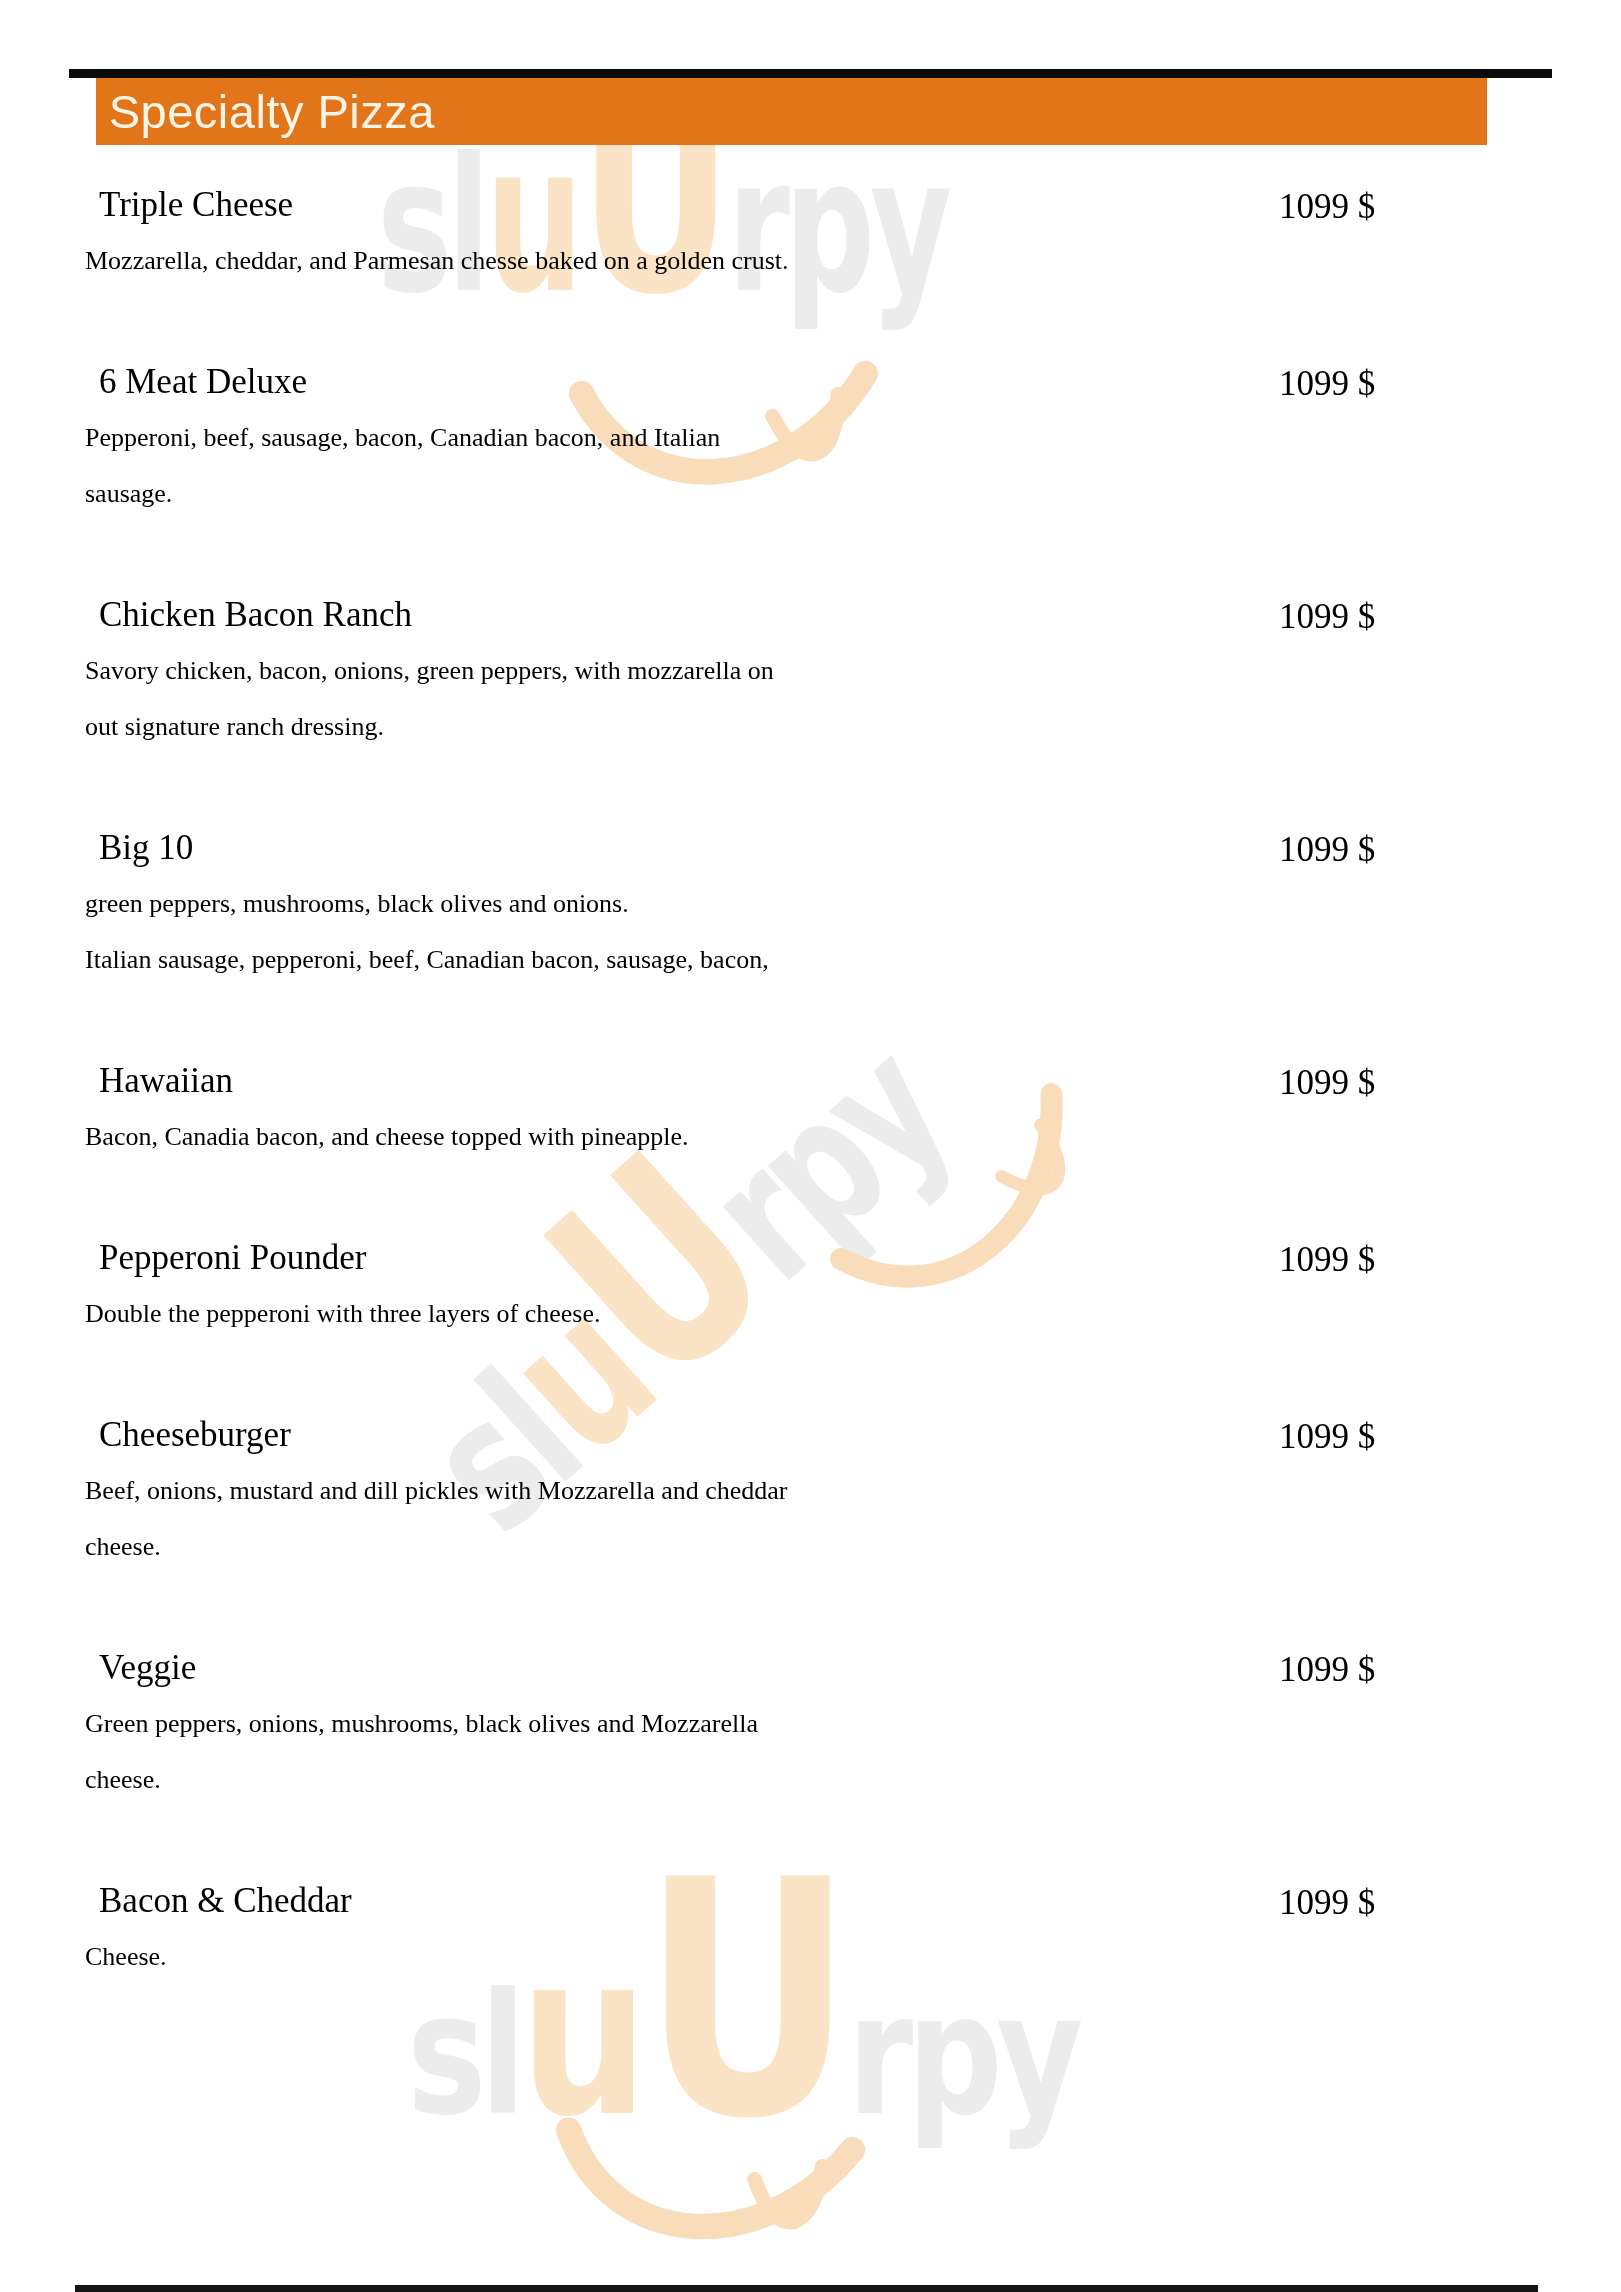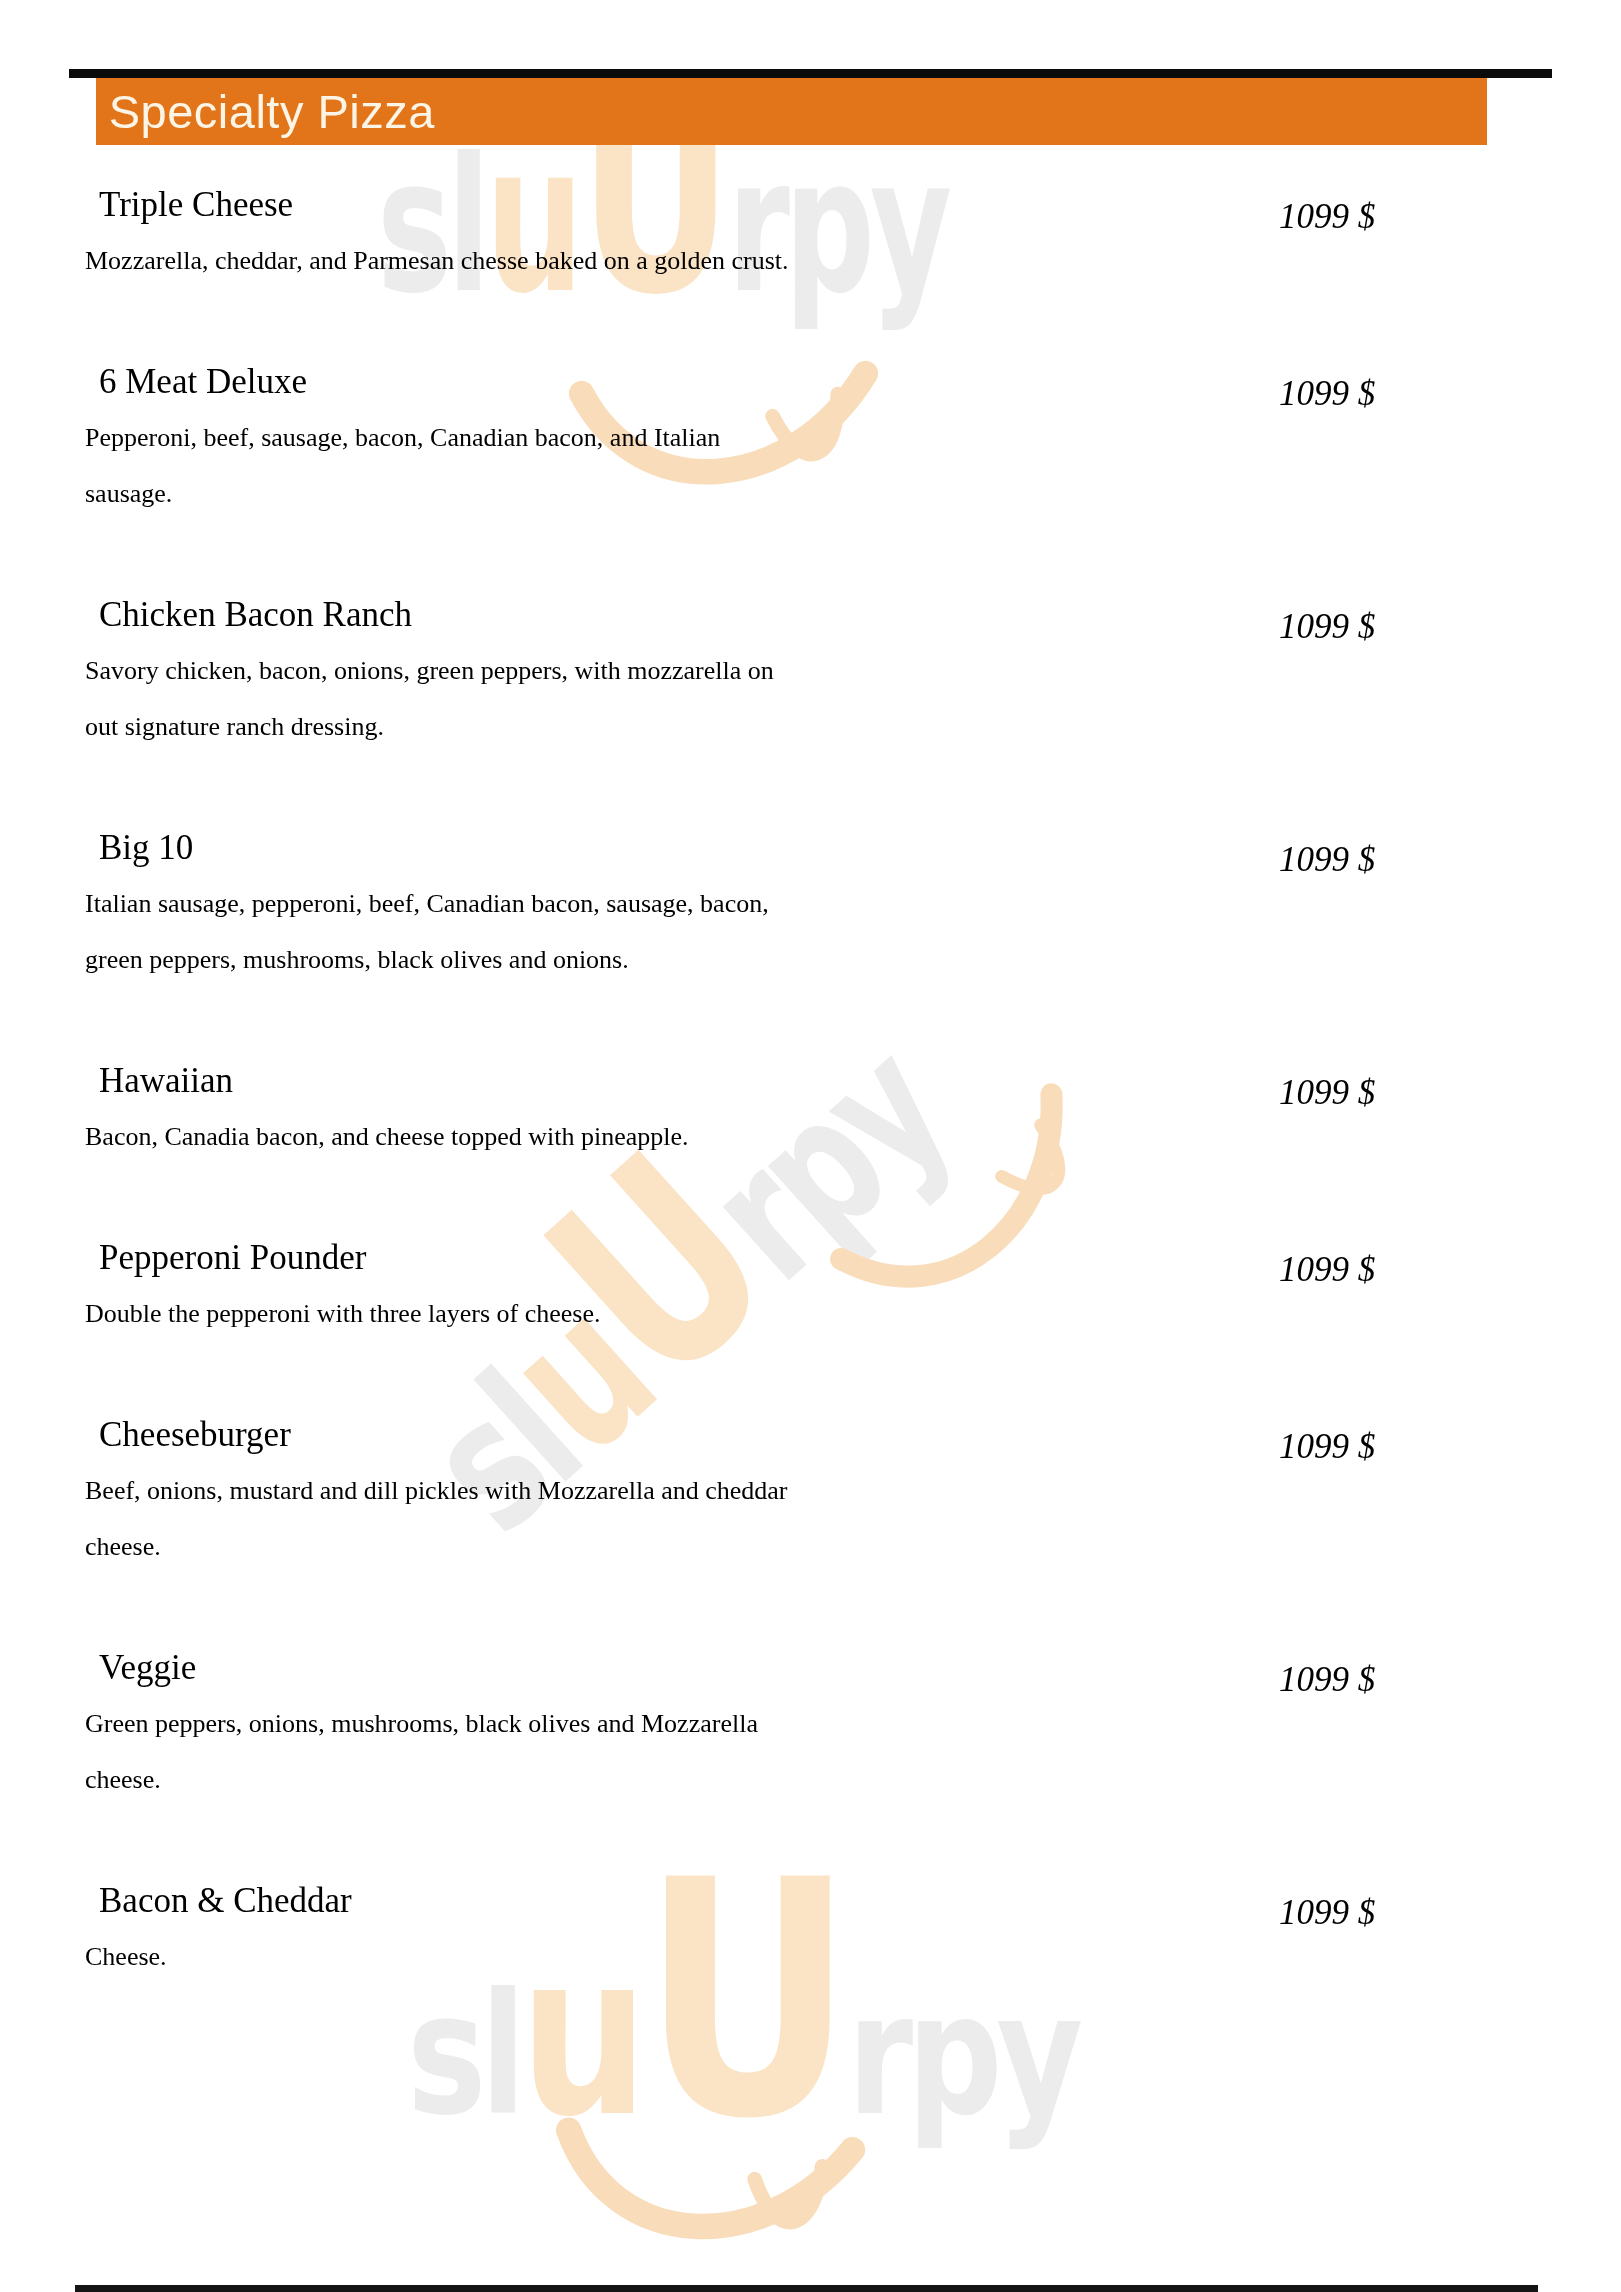--- a/index.html
+++ b/index.html
@@ -12,22 +12,22 @@
   .top-bar{position:absolute;left:69px;top:69px;width:1483px;height:8.8px;
     background:var(--topbar,#0b0b0b);z-index:3;}
   .banner{position:absolute;left:76px;top:77px;width:1391px;height:68px;
     background:var(--banner,#e2751a);z-index:2;display:flex;align-items:center;margin-left:20px;}
   .banner-title{font-family:"Liberation Sans",sans-serif;font-size:47px;
     color:var(--banner-text,#fcf5e6);padding-left:12.7px;letter-spacing:0.5px;line-height:1;}
   
   .menu-list{position:absolute;left:85px;top:177px;width:1411px;z-index:1;}
   .menu-item{position:relative;margin-bottom:65px;}
   .item-title{font-size:35px;line-height:56px;color:var(--ink,#000);white-space:nowrap;margin-left:14px;}
-  .item-price{position:absolute;left:1194px;top:12px;font-size:35px;line-height:56px;
-    color:var(--ink,#000);white-space:nowrap;font-style:italic;}
+  .item-price{position:absolute;left:1194px;top:2px;font-size:35px;line-height:56px;
+    color:var(--ink,#000);white-space:nowrap;}
   .item-desc{font-size:26px;line-height:56px;color:var(--ink,#000);}
   .item-desc div{white-space:nowrap;}
   
   .bottom-bar{position:absolute;left:75px;top:2285px;width:1463px;height:7.8px;
     background:var(--bottombar,#151515);z-index:3;}
   
   .wm{position:absolute;z-index:0;pointer-events:none;}
   .wm-text{font-family:"DejaVu Sans",sans-serif;font-weight:bold;line-height:1;
     white-space:nowrap;letter-spacing:-7.8px;}
   .wm-gray{color:var(--wm-gray,#ececec);}
@@ -103,22 +103,22 @@
     <div class="item-desc">
         <div>Savory chicken, bacon, onions, green peppers, with mozzarella on</div>
         <div>out signature ranch dressing.</div>
       </div>
   </div>
 
   <div class="menu-item">
     <div class="item-title">Big 10</div>
     <span class="item-price">1099 $</span>
     <div class="item-desc">
+        <div>green peppers, mushrooms, black olives and onions.</div>
         <div>Italian sausage, pepperoni, beef, Canadian bacon, sausage, bacon,</div>
-        <div>green peppers, mushrooms, black olives and onions.</div>
       </div>
   </div>
 
   <div class="menu-item">
     <div class="item-title">Hawaiian</div>
     <span class="item-price">1099 $</span>
     <div class="item-desc">
         <div>Bacon, Canadia bacon, and cheese topped with pineapple.</div>
       </div>
   </div>

